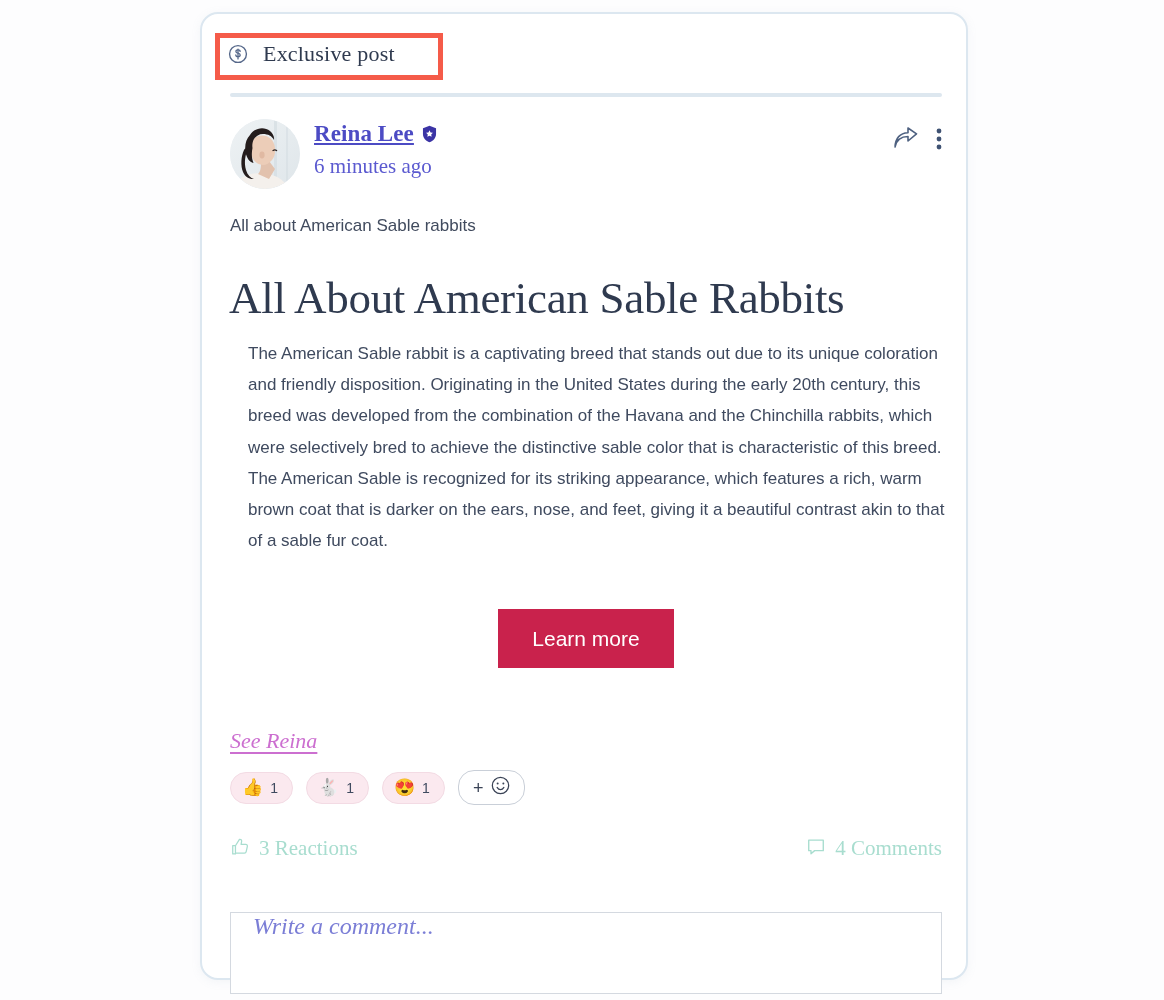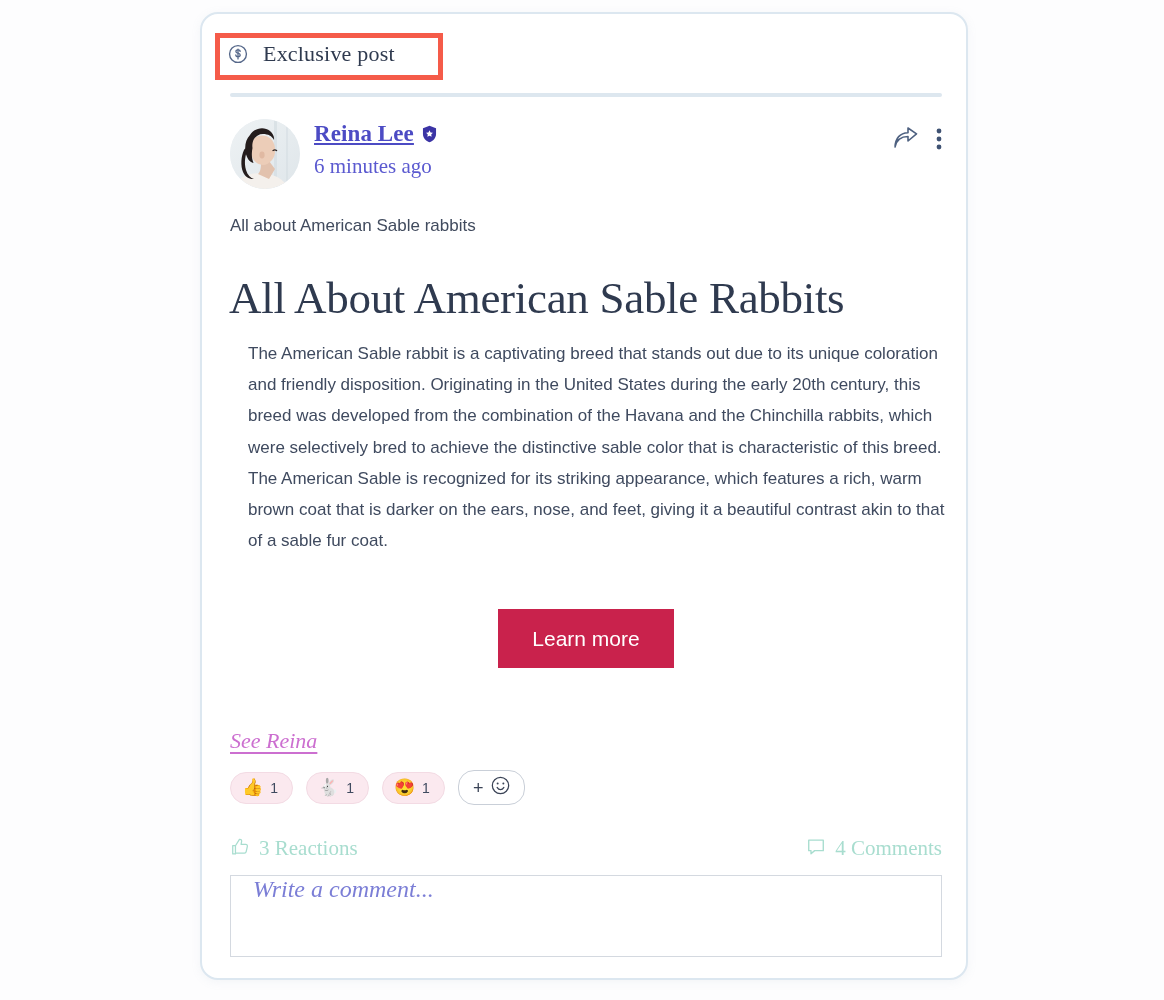--- a/index.html
+++ b/index.html
@@ -248,21 +248,21 @@
   .stat-label {
     font-family: "Liberation Serif", serif;
     font-size: 21px;
     color: #a8ddcf;
   }
 
   
   .comment-box {
     position: absolute;
     left: 28px;
-    top: 861px;
+    top: 898px;
     width: 712px;
     height: 82px;
     background: #ffffff;
     border: 1px solid #d4d9e0;
     box-sizing: border-box;
     font-family: Liberation Serif, serif;
     font-style: italic;
     font-size: 24px;
     color: #7b7ed6;
     padding: 0 22px;

